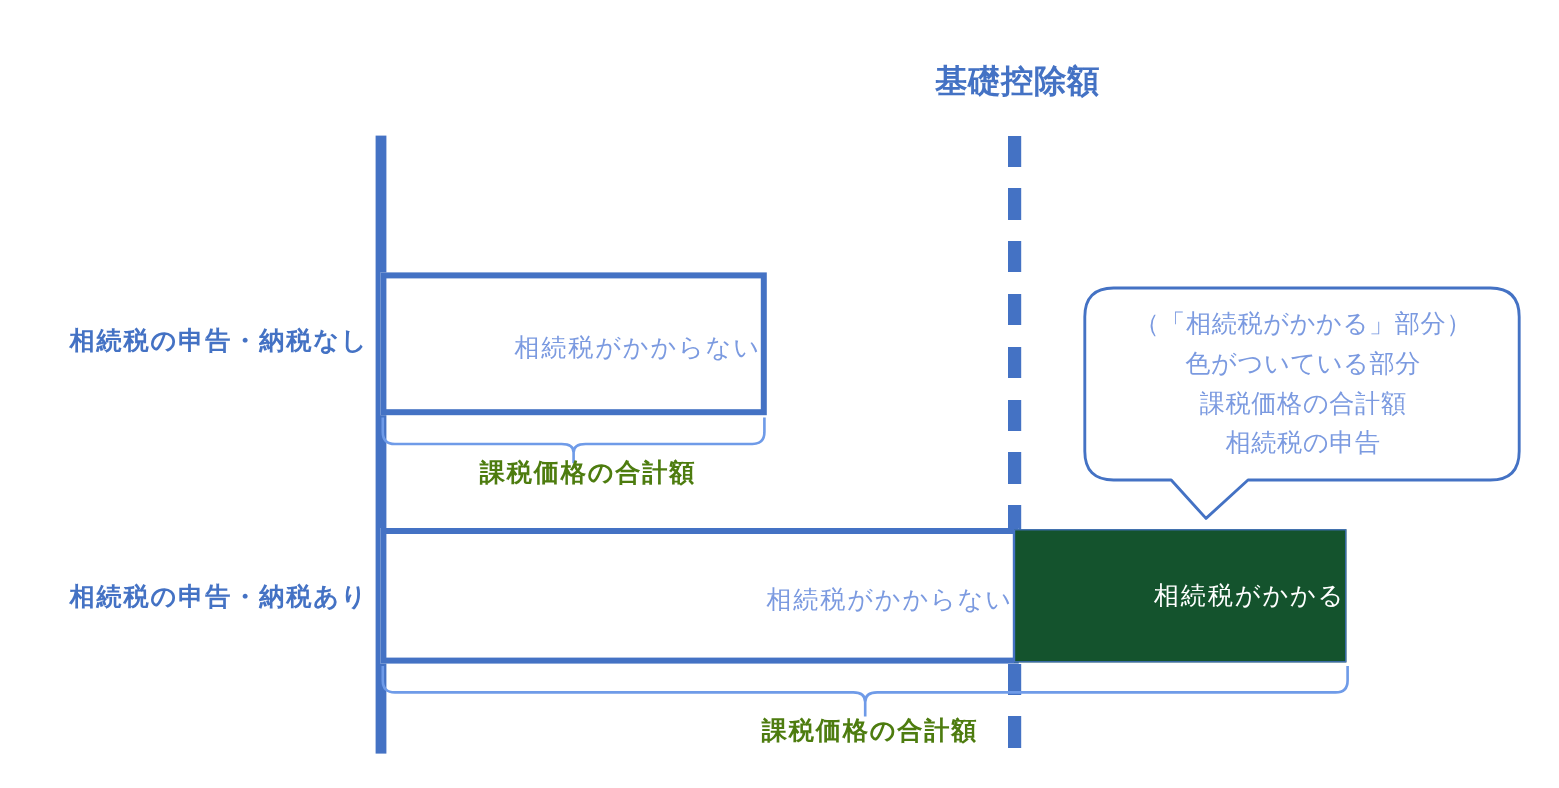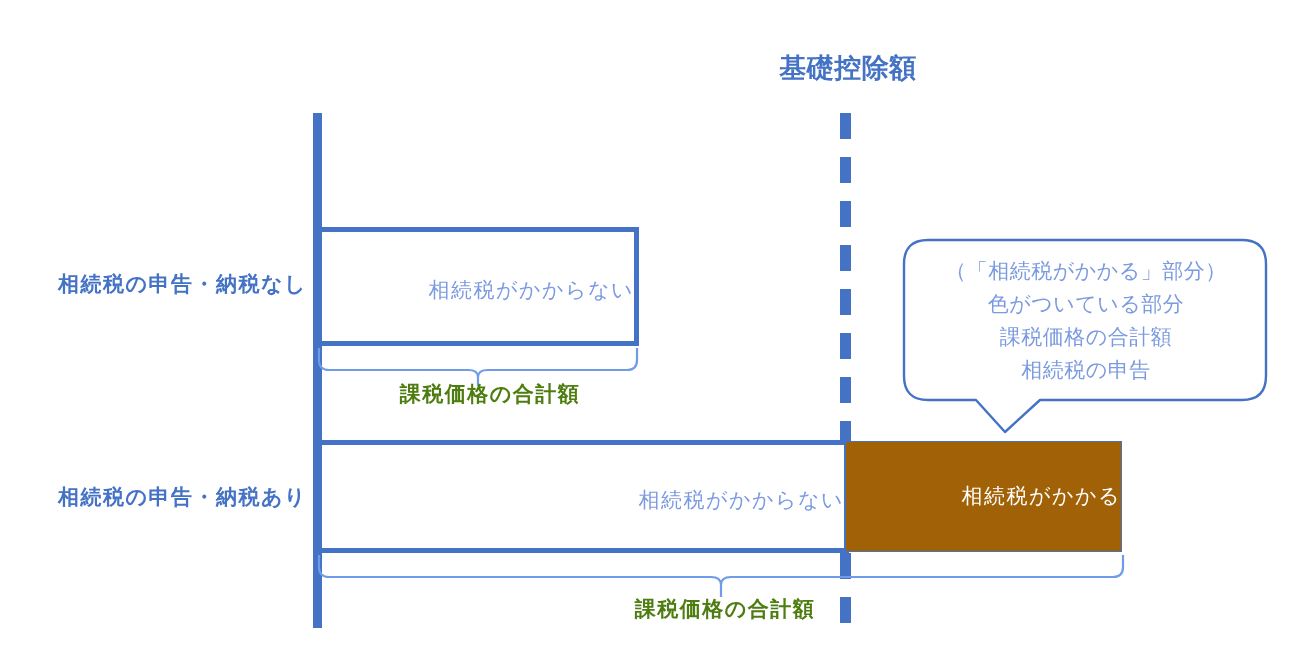--- a/index.html
+++ b/index.html
@@ -89,21 +89,21 @@
     top: 440px;
     width: 532px;
     height: 113px;
   }
   .bar-r2-filled {
     position: absolute;
     left: 845px;
     top: 441px;
     width: 277px;
     height: 111px;
-    background: #a16207;
+    background: #14532d;
     box-sizing: border-box;
     border: 1px solid #4472c4;
   }
   .bar-text {
     position: absolute;
     width: 100%;
     text-align: right;
     font-size: 21px;
     color: #7b9ae0;
     letter-spacing: 1.5px;

